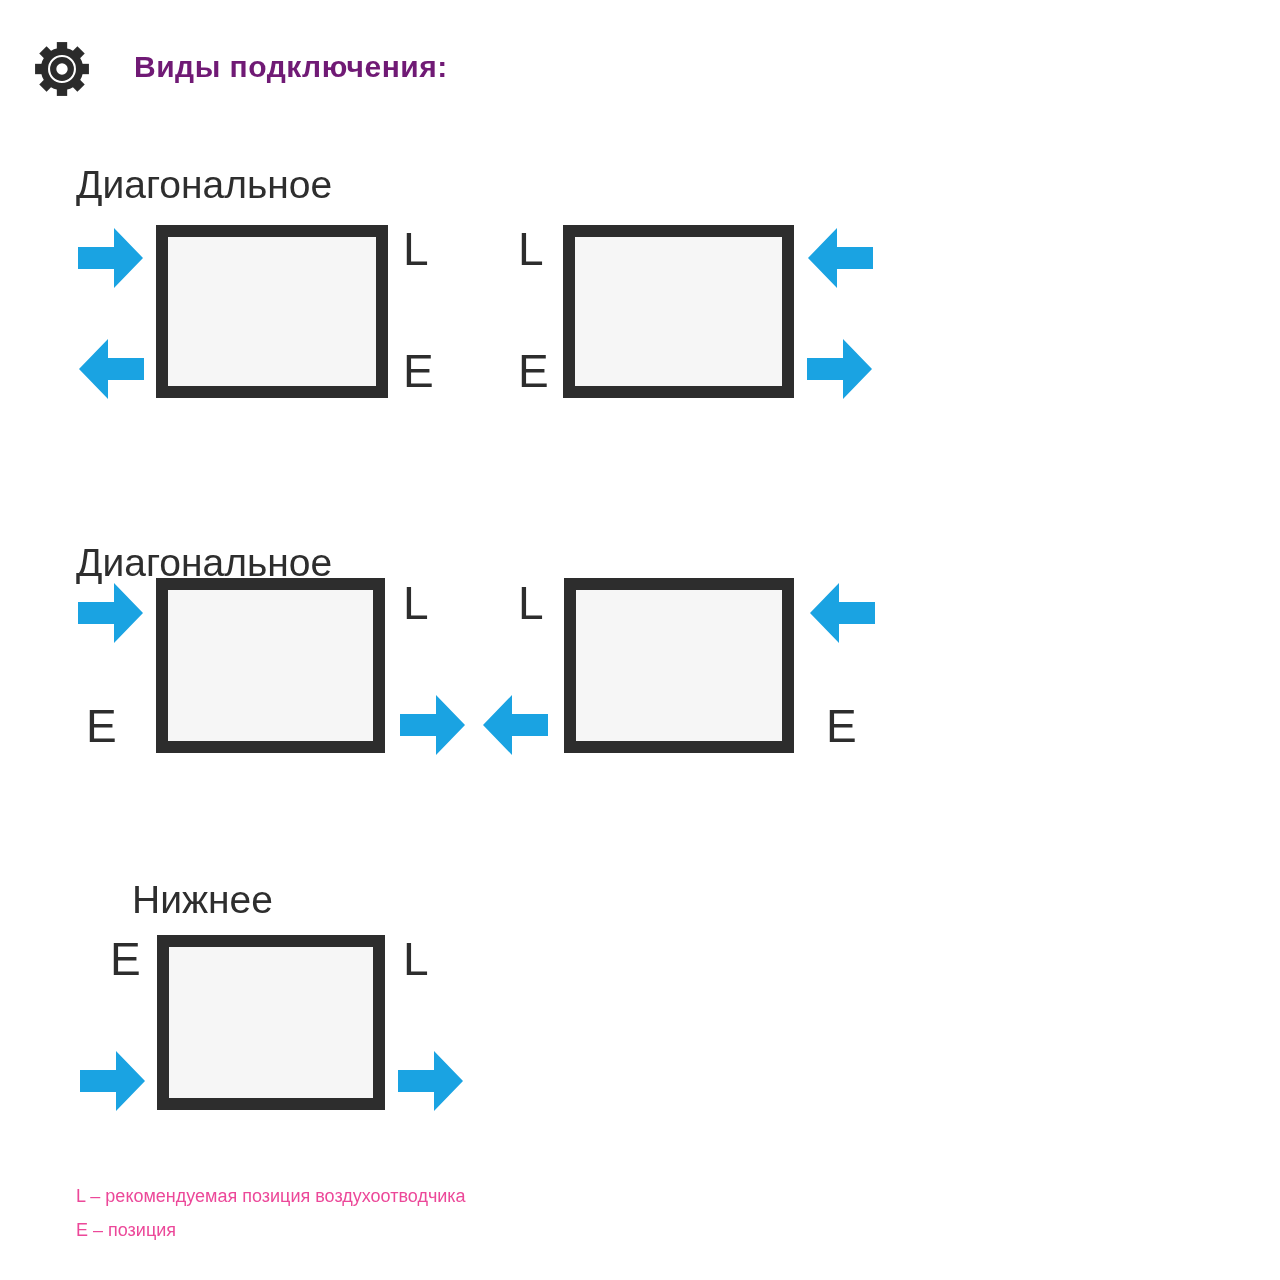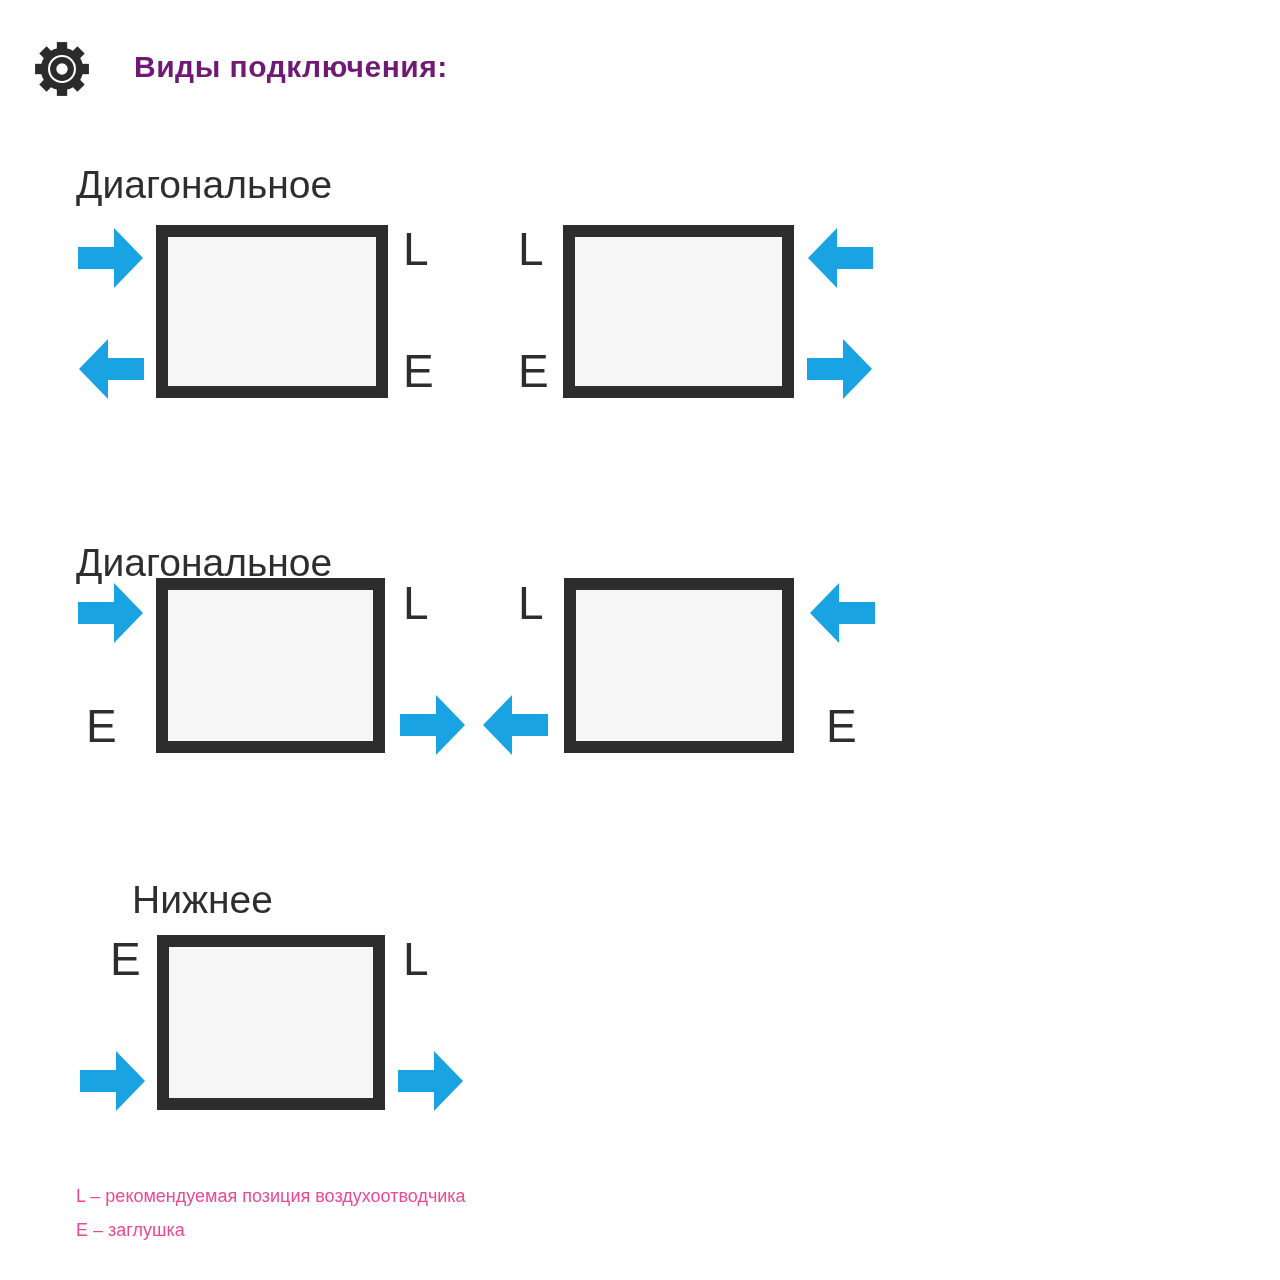--- a/index.html
+++ b/index.html
@@ -106,16 +106,16 @@
     <svg class="arrow" style="left:80px; top:1050px;" viewBox="0 0 66 62">
       <polygon points="0,20 36,20 36,1 65,31 36,61 36,42 0,42" fill="#1aa3e2"></polygon>
     </svg>
     <svg class="arrow" style="left:398px; top:1050px;" viewBox="0 0 66 62">
       <polygon points="0,20 36,20 36,1 65,31 36,61 36,42 0,42" fill="#1aa3e2"></polygon>
     </svg>
   </div>
 
   <div>
     <div class="legend-line" style="left:76px; top:1186px;">L – рекомендуемая позиция воздухоотводчика</div>
-    <div class="legend-line" style="left:76px; top:1220px;">E – заглушка</div>
+    <div class="legend-line" style="left:76px; top:1220px;">E – позиция</div>
   </div>
 
 </div>
 
 </body></html>

